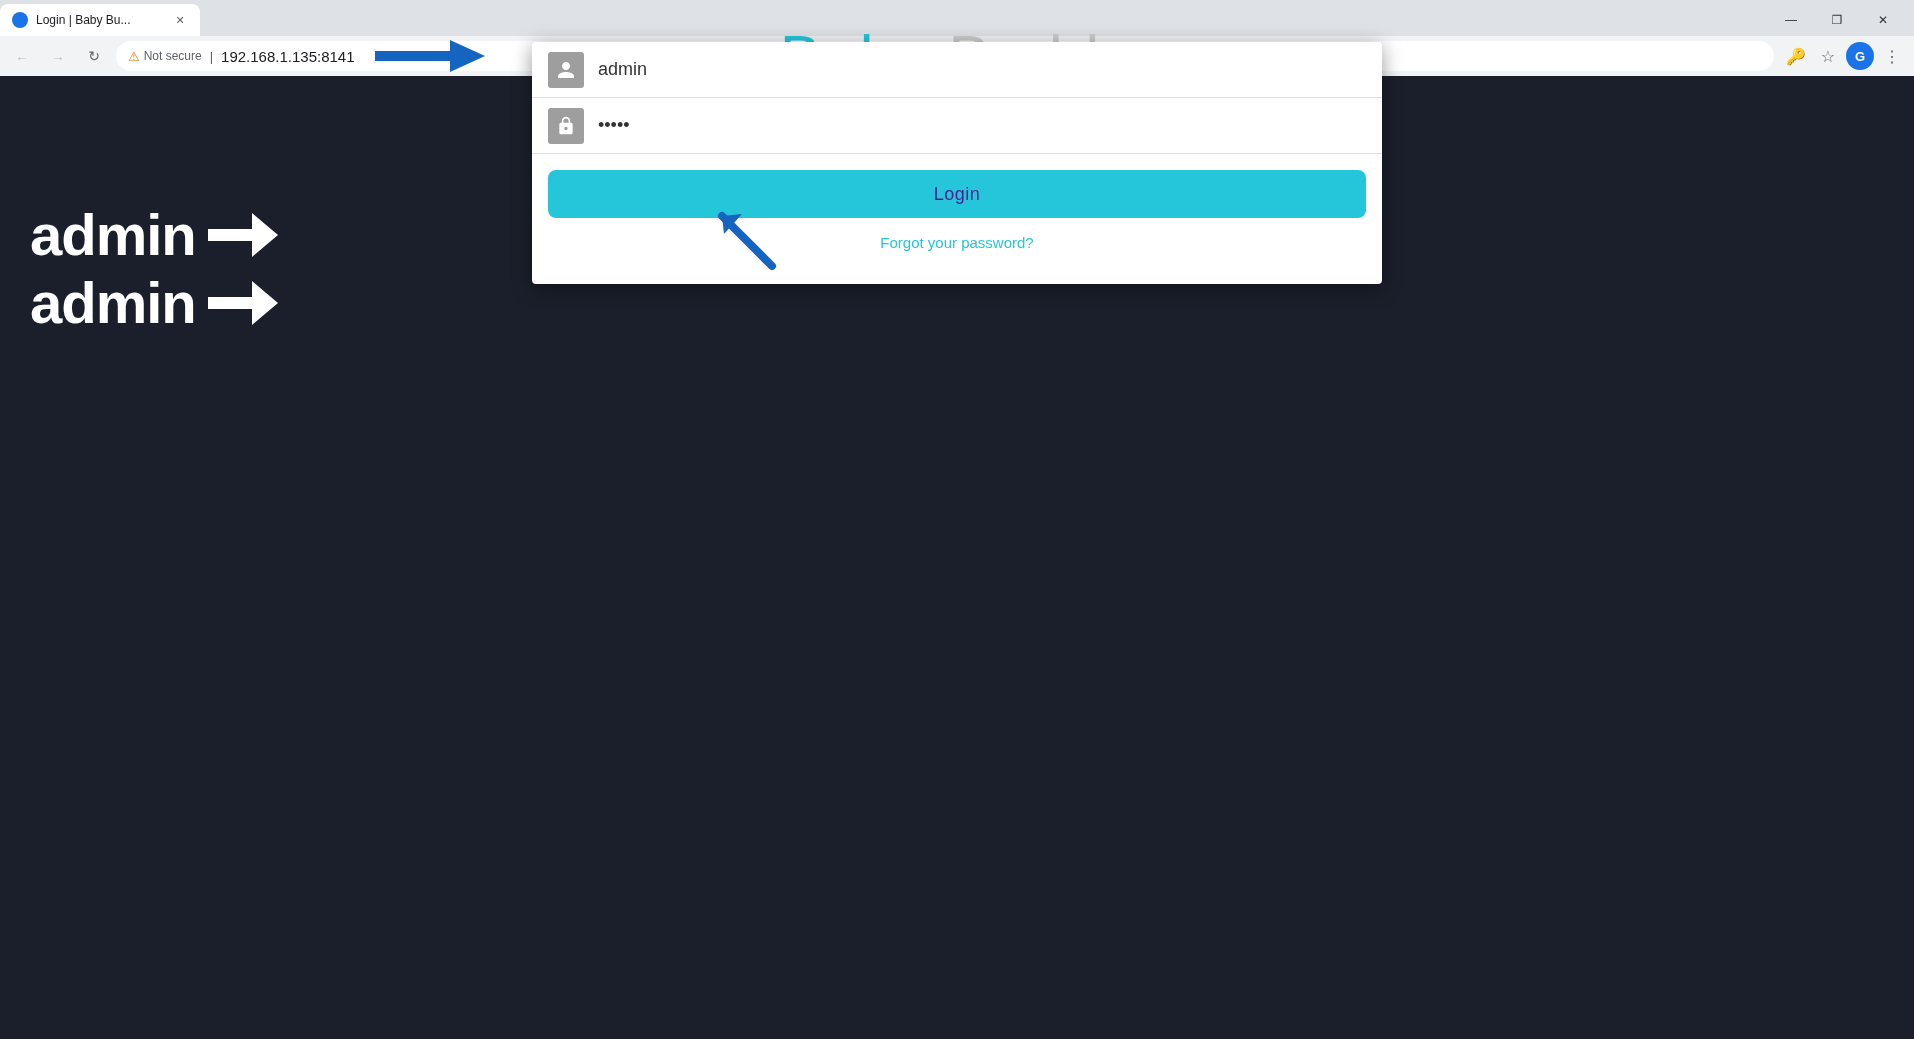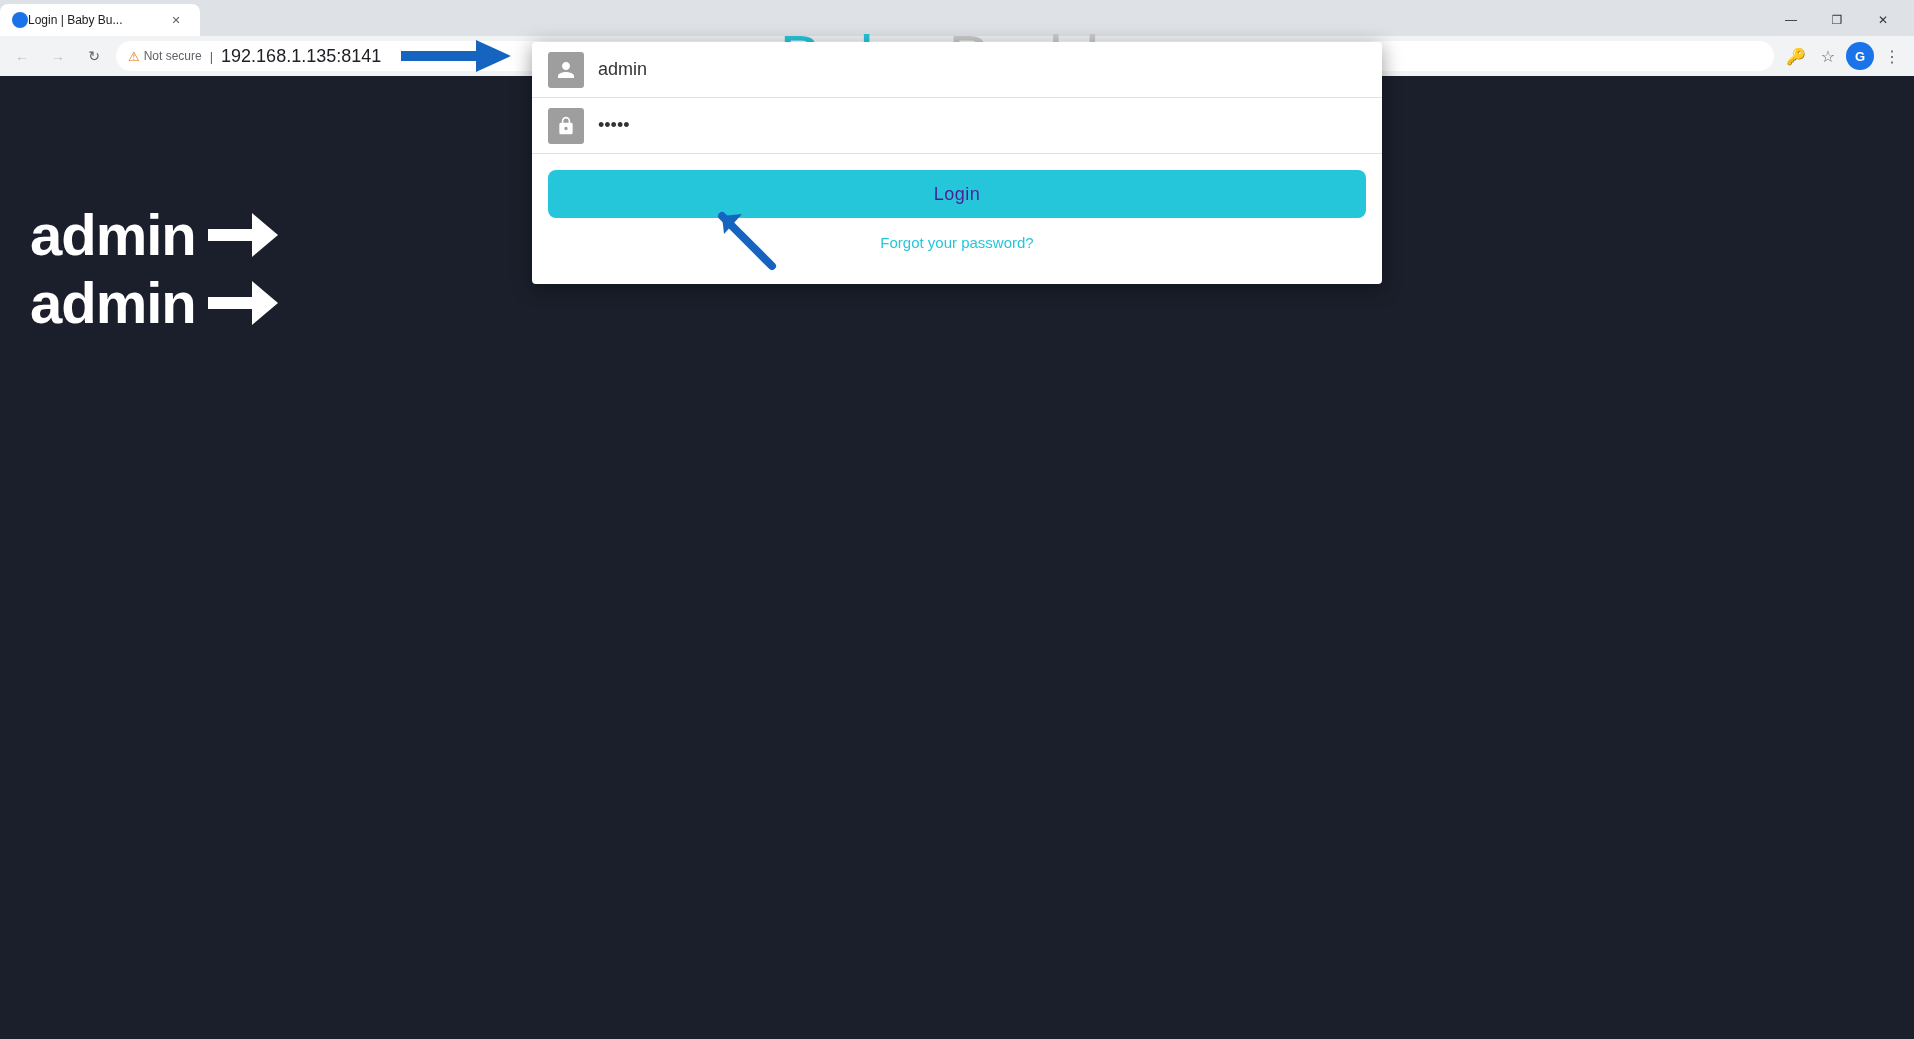--- a/index.html
+++ b/index.html
@@ -29,20 +29,21 @@
     .tab {
       display: flex;
       align-items: center;
       background: #ffffff;
       border-radius: 8px 8px 0 0;
       height: 32px;
       padding: 0 12px;
       min-width: 200px;
       font-size: 13px;
       color: #202124;
+      gap: 8px;
       position: relative;
     }
 
     .tab-favicon {
       width: 16px;
       height: 16px;
       background: #1a73e8;
       border-radius: 50%;
       display: flex;
       align-items: center;
@@ -135,21 +136,21 @@
       font-size: 12px;
     }
 
     .warning-icon {
       font-size: 13px;
       color: #e37400;
     }
 
     .address-text {
       color: #202124;
-      font-size: 18px;
+      font-size: 15px;
     }
 
     .toolbar-icons {
       display: flex;
       align-items: center;
       gap: 4px;
       margin-left: auto;
     }
 
     .toolbar-icon {

